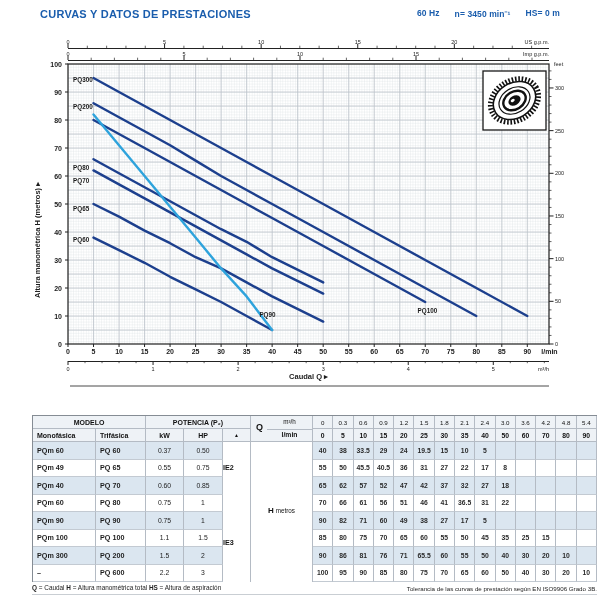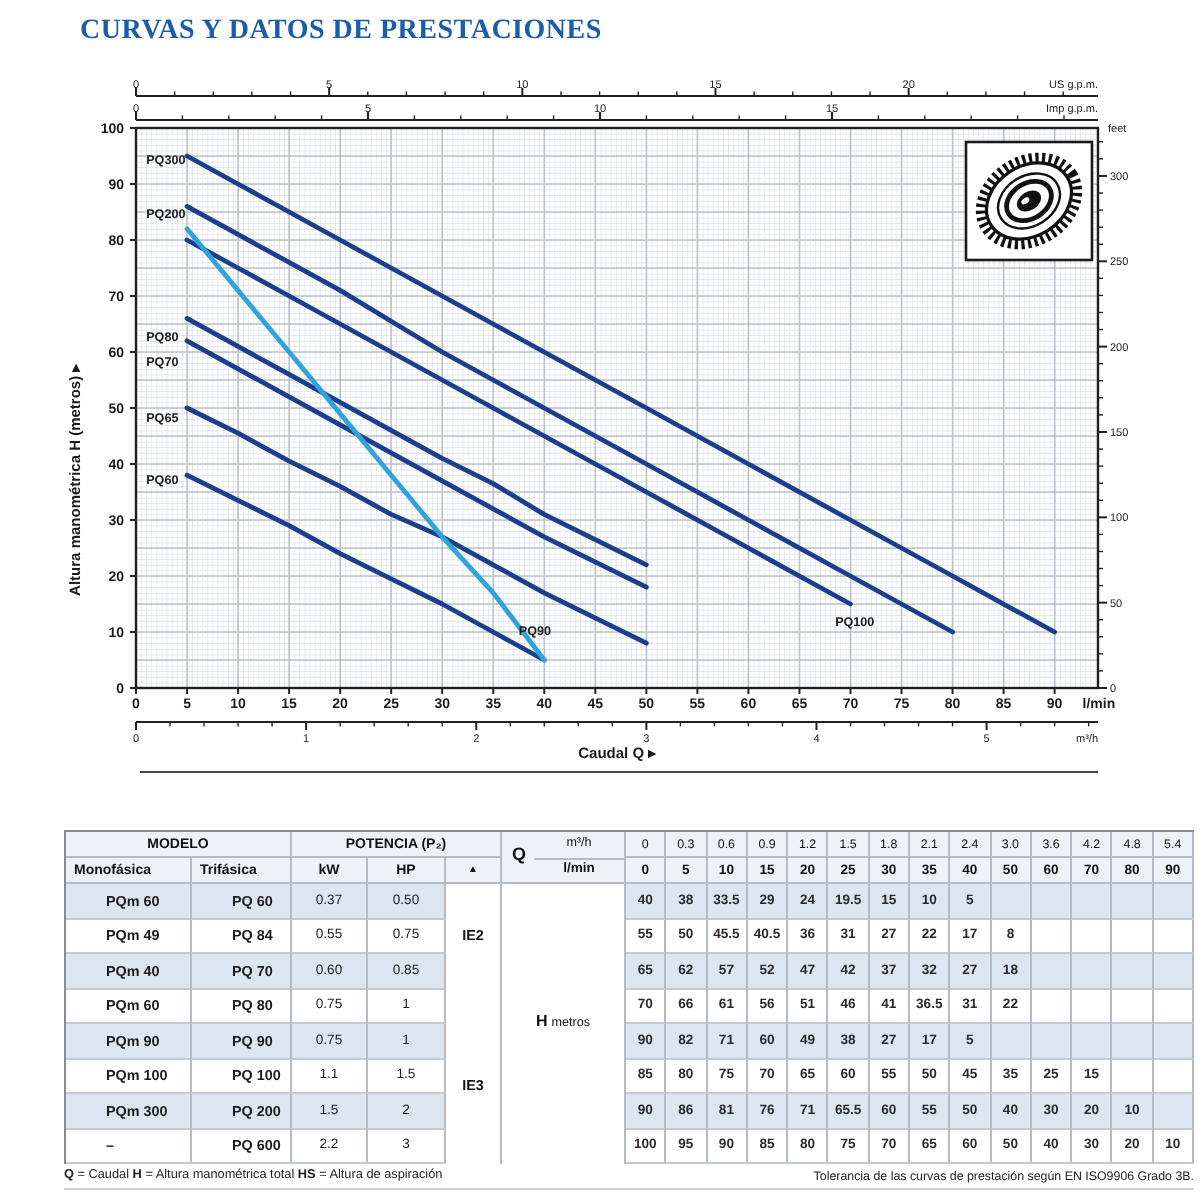--- a/index.html
+++ b/index.html
@@ -2,22 +2,22 @@
 <html><head>
 <meta charset="utf-8">
 <style>
   * { box-sizing: border-box; margin: 0; padding: 0; }
   html,body { background:#ffffff; }
   .page {
     position: relative; width: 600px; height: 600px; background:#fff;
     font-family: "Liberation Sans", sans-serif; color:#111; overflow:hidden;
   }
   .title {
-    position:absolute; left:40px; top:8px; font-size:14px; font-weight:bold;
-    color:#1a5dad; letter-spacing:.25px;font-family:Liberation Serif, serif;
+    position:absolute; left:40px; top:8px; font-size:11px; font-weight:bold;
+    color:#1a5dad; letter-spacing:.25px;
   }
   .hdr-right {
     position:absolute; right:40px; top:8px; font-size:8.5px; font-weight:bold;
     color:#1a5dad; display:flex; gap:15px; letter-spacing:.1px;
   }
   #chart-svg { position:absolute; left:0; top:0; width:600px; height:410px; }
   #chart-svg text { font-family:"Liberation Sans", sans-serif; fill:#1b1b1b; }
 
   
   #table {
@@ -42,25 +42,25 @@
   #m3h-row > div, #lmin-row > div {
     border-right:1px solid #b4bbc4; border-bottom:1px solid #b4bbc4; background:#eef2f6;
     display:flex; align-items:center; justify-content:center;
   }
   #leftgrid { position:absolute; left:0; top:26px; width:190px; height:140px;
     display:grid; grid-template-columns:63px 50px 38px 39px; grid-auto-rows:17.5px; }
   #valgrid { position:absolute; left:280px; top:26px; width:284px; height:140px;
     display:grid; grid-template-columns:repeat(14,1fr); grid-auto-rows:17.5px; }
   .tcell { border-right:1px solid #b4bbc4; border-bottom:1px solid #c3cad2;
     display:flex; align-items:center; justify-content:center; font-size:6.8px; color:#1c1c1c; }
-  .tcell.tl { justify-content:flex-start; padding-left:20px; font-weight:bold; font-size:7.2px; }
+  .tcell.tl { justify-content:flex-start; padding-left:4px; font-weight:bold; font-size:7.2px; }
   .stripe { background:#dbe6f0; }
   #iecell { position:absolute; left:190px; top:26px; width:28px; height:140px;
     border-right:1px solid #b4bbc4; background:#fff; }
-  .ie-label { position:absolute; left:0; width:100%; text-align:center; font-weight:bold; font-size:7.2px; }
+  .ie-label { position:absolute; left:0; width:100%; text-align:left; font-weight:bold; font-size:7.2px; }
   #ie2 { top:21px; } #ie3 { top:96px; }
   #hcell { position:absolute; left:218px; top:26px; width:62px; height:140px;
     border-right:1px solid #b4bbc4; background:#fff; }
   #h-inner { position:absolute; top:64px; width:100%; text-align:center; }
   #h-letter { font-weight:bold; font-size:8px; }
   #h-unit { font-size:6.3px; }
   .vcell { border-right:1px solid #b4bbc4; border-bottom:1px solid #c3cad2;
     display:flex; align-items:center; justify-content:center;
     font-size:6.8px; font-weight:bold; color:#2a2a2a; }
 
@@ -68,20 +68,25 @@
   #footer-left b { font-weight:bold; }
   #footer-right { position:absolute; right:3px; top:585px; font-size:6.2px; color:#222; }
   #bottom-divider { position:absolute; left:32px; right:3px; top:594px; border-top:1px solid #c9ced3; }
 </style>
 </head>
 <body>
 
 <div class="page">
 
   <div class="title">CURVAS Y DATOS DE PRESTACIONES</div>
+  <div class="hdr-right">
+    <span>60 Hz</span>
+    <span>n= 3450 min⁻¹</span>
+    <span>HS= 0 m</span>
+  </div>
 
   <svg id="chart-svg" viewBox="0 0 600 410" xmlns="http://www.w3.org/2000/svg">
     <defs>
       <pattern id="gmin" width="2.552" height="2.8" patternUnits="userSpaceOnUse" patternTransform="translate(68,64)">
         <path d="M2.552 0 L0 0 0 2.8" fill="none" stroke="#d9dee3" stroke-width="0.6"></path>
       </pattern>
     </defs>
     <g id="chart-dyn">
         <rect x="68" y="64" width="481" height="280" fill="url(#gmin)"></rect>
         <line x1="93.51724137931035" y1="64" x2="93.51724137931035" y2="344" stroke="#bcc3ca" stroke-width="0.8"></line>
@@ -401,21 +406,21 @@
         <div>80</div>
         <div>90</div>
       </div>
 
     <div id="leftgrid">
         <div class="tcell tl stripe">PQm 60</div>
         <div class="tcell tl stripe">PQ 60</div>
         <div class="tcell  stripe">0.37</div>
         <div class="tcell  stripe">0.50</div>
         <div class="tcell tl">PQm 49</div>
-        <div class="tcell tl">PQ 84</div>
+        <div class="tcell tl">PQ 65</div>
         <div class="tcell ">0.55</div>
         <div class="tcell ">0.75</div>
         <div class="tcell tl stripe">PQm 40</div>
         <div class="tcell tl stripe">PQ 70</div>
         <div class="tcell  stripe">0.60</div>
         <div class="tcell  stripe">0.85</div>
         <div class="tcell tl">PQm 60</div>
         <div class="tcell tl">PQ 80</div>
         <div class="tcell ">0.75</div>
         <div class="tcell ">1</div>

